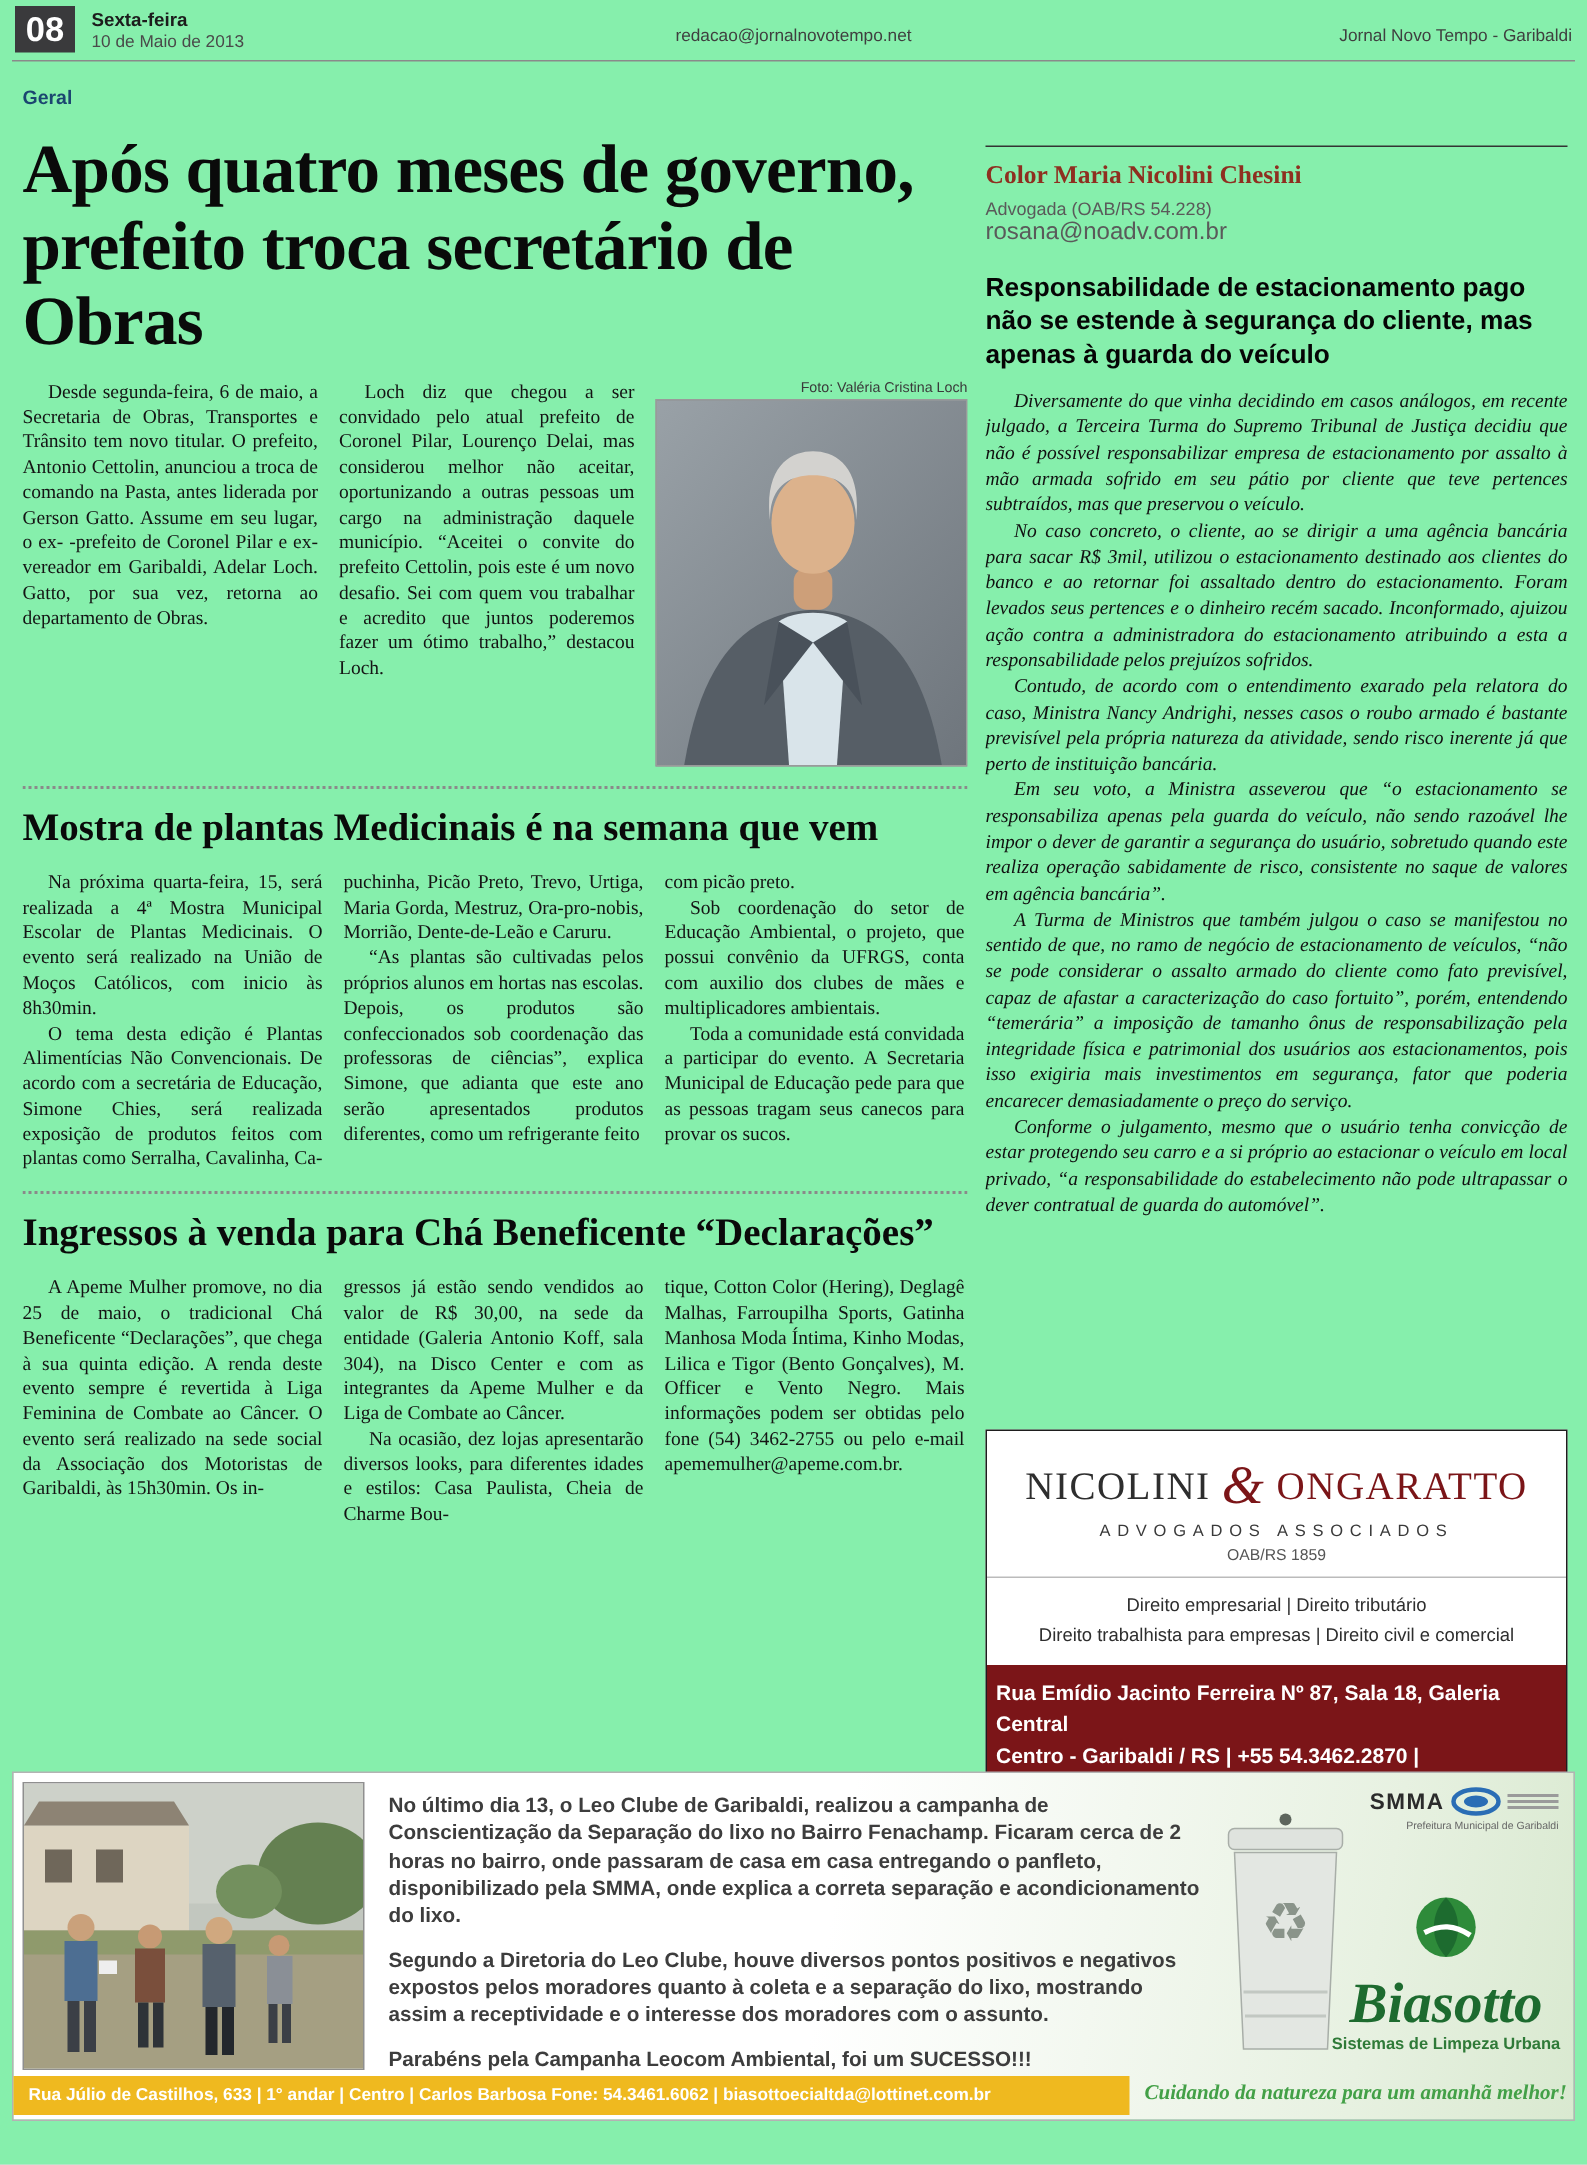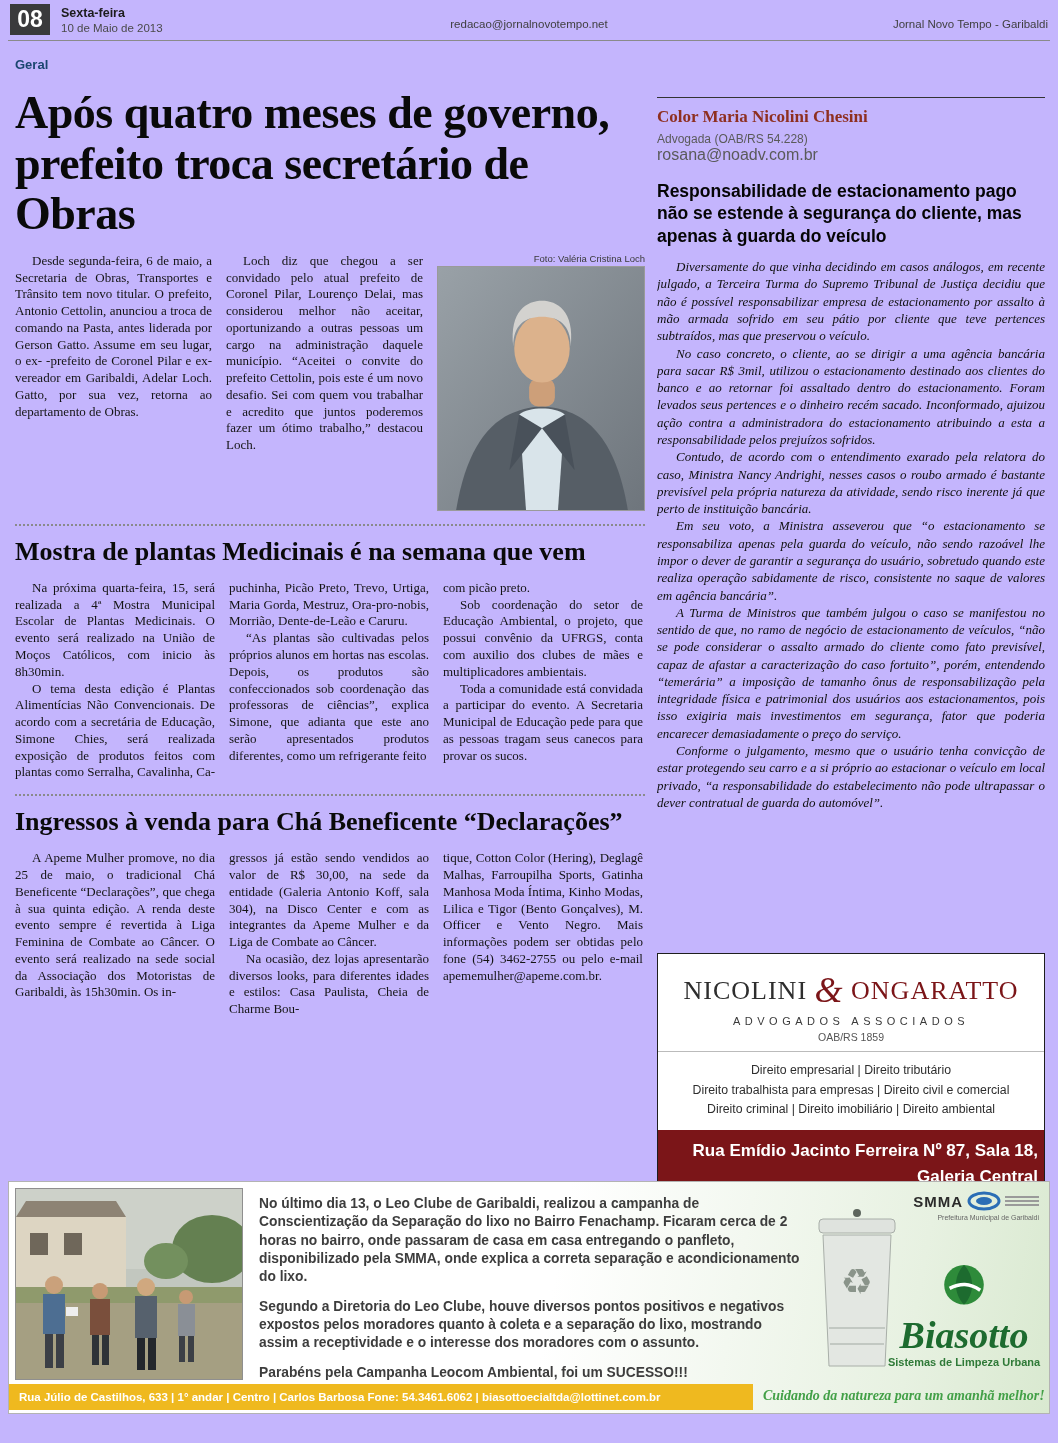--- a/index.html
+++ b/index.html
@@ -1,19 +1,19 @@
 <!DOCTYPE html>
 <html lang="pt"><head>
 <meta charset="utf-8">
 <style>
   * { margin:0; padding:0; box-sizing:border-box; }
   html,body { background:#dcdcdc; }
   .page {
     position:relative; width:1058px; height:1443px; margin:0 auto;
-    background:#c4b5fd; overflow:hidden;
+    background:#86efac; overflow:hidden;
     font-family:"Liberation Sans", sans-serif; color:#222;
   }
 
   
   .header { position:absolute; left:8px; top:4px; width:1042px; height:37px; border-bottom:1px solid #8a8a8a; }
   .page-num { position:absolute; left:2px; top:0; width:40px; height:31px; background:#3a3a3c; color:#fff;
               font-size:23px; font-weight:bold; display:flex; align-items:center; justify-content:center; }
   .weekday  { position:absolute; left:53px; top:2px;  font-size:12.5px; font-weight:bold; color:#1c1c1c; }
   .hdate    { position:absolute; left:53px; top:18px; font-size:11.5px; color:#4a4a4a; }
   .hemail   { position:absolute; left:0; width:100%; top:14px; text-align:center; font-size:11.5px; color:#3f3f3f; }
@@ -50,21 +50,21 @@
   
   .law-ad { position:absolute; left:657px; top:953px; width:388px; border:1px solid #1e1e1e; background:#fff; }
   .law-ad-top { text-align:center; padding:12px 6px 8px; border-bottom:1px solid #bbb; }
   .law-names { font-family:"Liberation Serif", serif; font-size:26px; letter-spacing:1px; color:#2e2e2e; white-space:nowrap; }
   .law-amp { font-style:italic; font-size:36px; color:#7b1518; font-family:"Liberation Serif", serif; position:relative; top:3px; }
   .law-name-right { color:#7b1518; }
   .law-subtitle { margin-top:7px; font-size:11px; letter-spacing:4.5px; color:#3a3a3a; }
   .law-oab { margin-top:4px; font-size:10.5px; color:#555; }
   .law-practices { padding:9px 4px 10px; text-align:center; font-size:12.3px; color:#2e2e2e; line-height:1.6; }
   .law-practices p { margin:0; }
-  .law-footer { background:#7b1518; color:#fff; text-align:right; padding:8px 6px; font-size:17px; font-weight:bold; line-height:1.5; }
+  .law-footer { background:#7b1518; color:#fff; text-align:left; padding:8px 6px; font-size:14px; font-weight:bold; line-height:1.5; }
 
   
   .banner { position:absolute; left:8px; top:1181px; width:1042px; height:233px; border:1px solid #b3b3b3;
             background:linear-gradient(100deg,#ffffff 0%,#ffffff 52%,#e7f1e1 86%,#d9e9d0 100%); }
   .banner-photo { position:absolute; left:6px; top:6px; width:228px; height:192px; border:1px solid #8f8f8f; overflow:hidden; }
   .banner-text { position:absolute; left:250px; top:13px; width:545px; font-size:13.8px; font-weight:bold;
                  color:#3d3d3d; line-height:1.33; }
   .banner-text p { margin:0 0 11px; }
   .smma { position:absolute; right:10px; top:8px; width:160px; }
   .smma-row { display:flex; align-items:center; justify-content:flex-end; gap:4px; }
@@ -188,21 +188,20 @@
         <span class="law-name-left">NICOLINI</span>
         <span class="law-amp">&amp;</span>
         <span class="law-name-right">ONGARATTO</span>
       </div>
       <div class="law-subtitle">ADVOGADOS ASSOCIADOS</div>
       <div class="law-oab">OAB/RS 1859</div>
     </div>
     <div class="law-practices">
         <p>Direito empresarial  |  Direito tributário</p>
         <p>Direito trabalhista para empresas  |  Direito civil e comercial</p>
-        <p>Direito criminal  |  Direito imobiliário  |  Direito ambiental</p>
       </div>
     <div class="law-footer">
       <div>Rua Emídio Jacinto Ferreira Nº 87, Sala 18, Galeria Central</div>
       <div>Centro - Garibaldi / RS  |  +55 54.3462.2870  |  www.noadv.com.br</div>
     </div>
   </div>
 
   <div class="banner">
     <div class="banner-photo">
       <svg viewBox="0 0 228 192" width="228" height="192" preserveAspectRatio="none">

